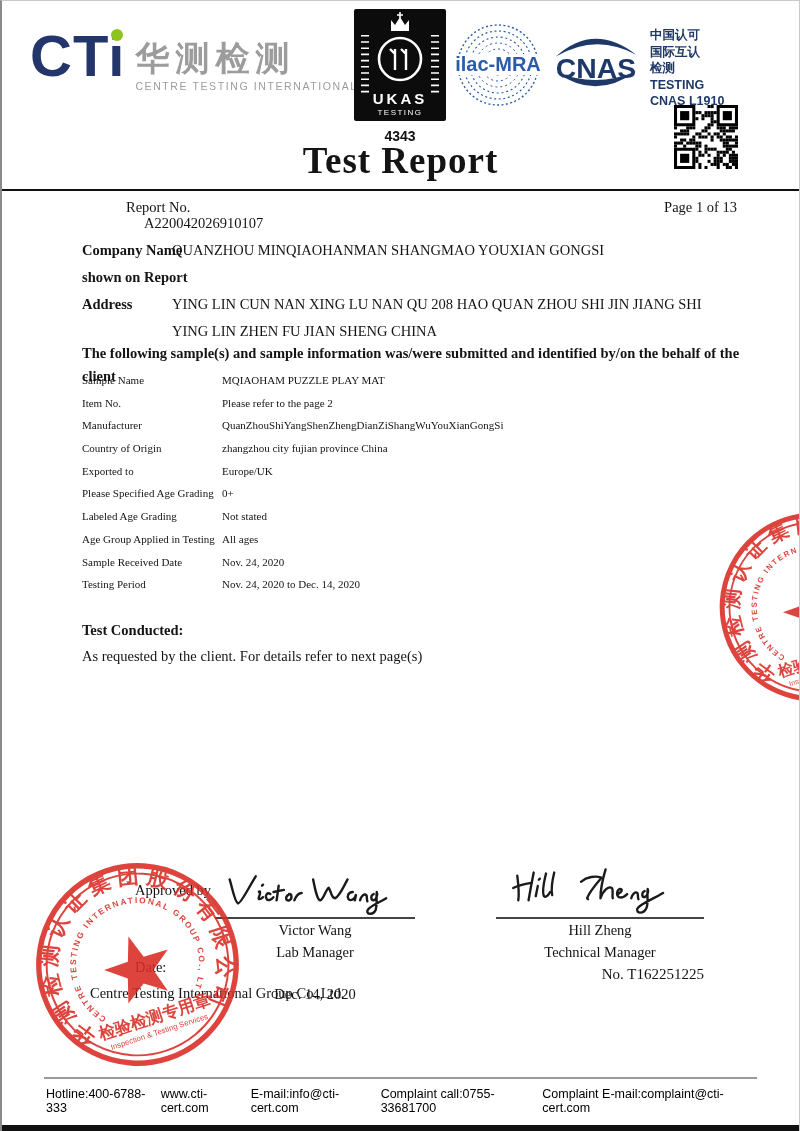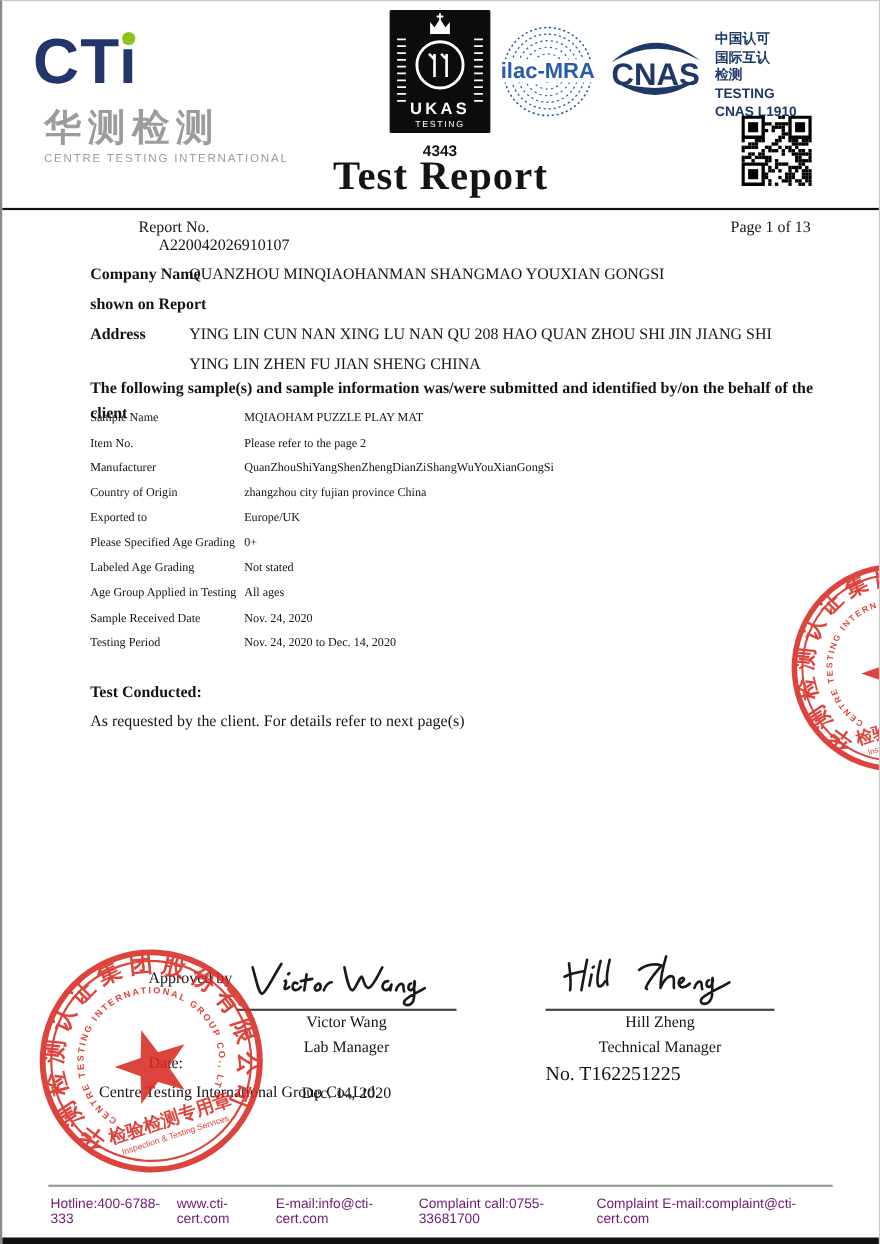--- a/index.html
+++ b/index.html
@@ -4,21 +4,21 @@
 <style>
   html,body{margin:0;padding:0;background:#e8e8e8;}
   .page{
     position:relative;width:800px;height:1131px;background:#fff;overflow:hidden;
     font-family:"Liberation Serif","DejaVu Serif",serif;color:#141414;
     border-top:1px solid #c9c9c9;border-right:1px solid #c9c9c9;border-left:2px solid #8a8a8a;
     box-sizing:border-box;
   }
   .abs{position:absolute;}
   
-  .cti-logo{left:28px;top:26px;display:flex;align-items:flex-start;font-family:"Liberation Sans","DejaVu Sans",sans-serif;flex-direction:column;}
+  .cti-logo{left:28px;top:26px;display:flex;align-items:flex-start;font-family:"Liberation Sans","DejaVu Sans",sans-serif;}
   .cti-word{position:relative;font-size:58px;line-height:58px;font-weight:bold;color:#24356b;letter-spacing:1px;}
   .cti-dot{position:absolute;right:2px;top:2px;width:12px;height:12px;border-radius:50%;background:#8fc31f;}
   .cti-cn{margin-left:10px;padding-top:14px;}
   .cti-cn-main{font-size:34px;line-height:34px;color:#9c9c9c;font-weight:bold;letter-spacing:6px;}
   .cti-cn-sub{margin-top:5px;font-size:10.5px;color:#9c9c9c;letter-spacing:1.6px;}
   .ukas-wrap{left:352px;top:8px;width:92px;text-align:center;font-family:"Liberation Sans","DejaVu Sans",sans-serif;}
   .ukas-num{margin-top:3px;font-size:14px;font-weight:bold;color:#111;}
   .ilac-wrap{left:452px;top:22px;}
   .cnas-wrap{left:548px;top:30px;}
   .accred-text{left:648px;top:26px;font-family:"Liberation Sans","DejaVu Sans",sans-serif;
@@ -44,28 +44,28 @@
   
   .tc{left:80px;top:621px;width:600px;font-size:14.5px;}
   .tc-head{font-weight:bold;}
   .tc-body{margin-top:9px;}
   
   .sig-label{font-size:14.5px;}
   .approved{left:133px;top:881px;}
   .date-label{left:133px;top:958px;}
   .sigline{height:1.5px;background:#444;}
   .sig-center{text-align:center;font-size:14.5px;}
-  .sig-right{font-size:18px;}
+  .sig-right{text-align:right;font-size:15px;}
   .sig-path{stroke:#1a1a1a;stroke-width:2.3;fill:none;stroke-linecap:round;stroke-linejoin:round;}
   
   .f-company{left:88px;top:984px;font-size:14.5px;}
   .f-address{left:103px;top:1008px;font-size:14.5px;}
   .f-rule{left:42px;right:42px;top:1076px;height:2px;background:#9a9a9a;}
   .f-bar{left:44px;right:38px;top:1086px;display:flex;justify-content:space-between;
-    font-family:"Liberation Sans","DejaVu Sans",sans-serif;font-size:12.5px;color:#701a75;}
+    font-family:"Liberation Sans","DejaVu Sans",sans-serif;font-size:12.5px;color:#000000;}
   .bottom-bar{left:0;right:0;bottom:0;height:6px;background:#111;}
   
   .stamp{opacity:.88;pointer-events:none;z-index:5;}
   .stamp-left{left:28px;top:856px;}
   .stamp-right{left:712px;top:506px;}
 </style>
 </head>
 <body>
 
 <div class="page">

